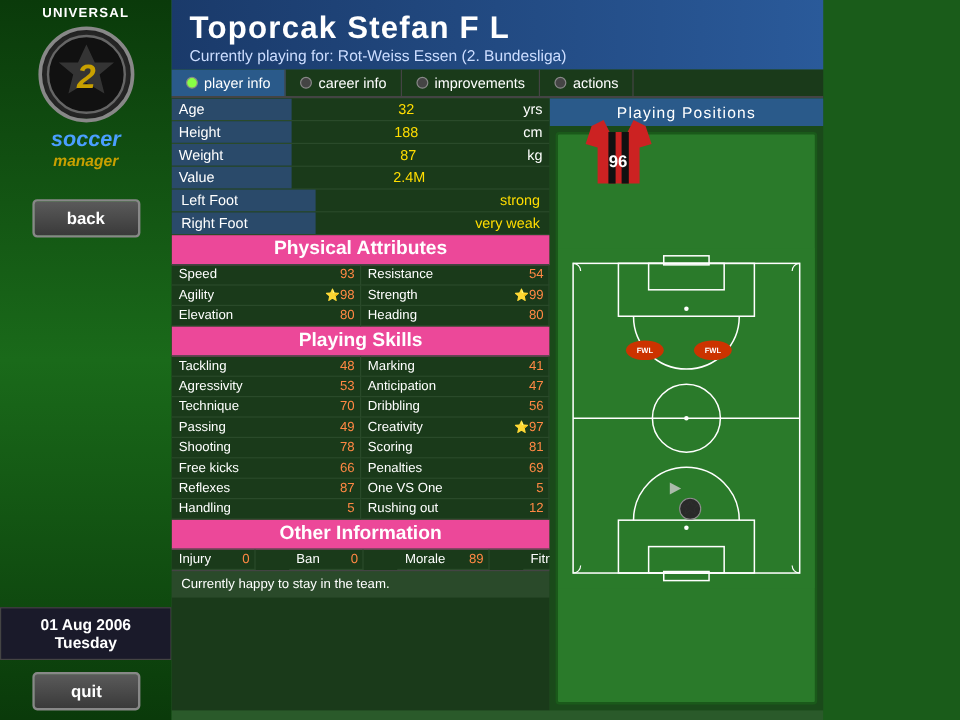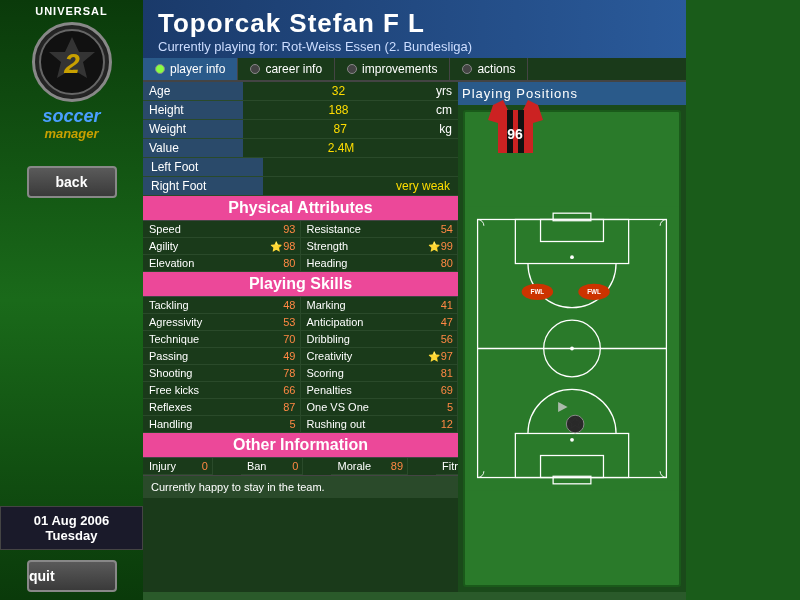--- a/index.html
+++ b/index.html
@@ -92,21 +92,21 @@
       bottom: 8px;
       left: 27px;
       width: 90px;
       padding: 6px 0;
       background: linear-gradient(to bottom, #5a5a5a, #3a3a3a);
       border: 2px solid #888;
       border-radius: 4px;
       color: white;
       font-size: 14px;
       font-weight: bold;
-      text-align: left;
+      text-align: center;
       cursor: pointer;
     }
 
     
     #main-content {
       position: absolute;
       left: 143px;
       top: 0;
       width: 543px;
       height: 600px;
@@ -283,20 +283,21 @@
     #positions-panel {
       flex: 1;
       background: #1a4a1a;
       display: flex;
       flex-direction: column;
     }
 
     #positions-header {
       background: #2a5a8a;
       color: white;
+      text-align: center;
       padding: 4px;
       font-size: 13px;
       letter-spacing: 1px;
     }
 
     #field-container {
       flex: 1;
       position: relative;
       background: #2a7a2a;
       margin: 5px;
@@ -403,20 +404,21 @@
         <span class="info-value">87</span>
         <span class="info-unit">kg</span>
       </div>
       <div class="info-row">
         <span class="info-label">Value</span>
         <span class="info-value" style="padding-right:25px;">2.4M</span>
       </div>
 
       <div class="foot-row">
         <span class="foot-label">Left Foot</span>
+        <span class="foot-value">strong</span>
       </div>
       <div class="foot-row">
         <span class="foot-label">Right Foot</span>
         <span class="foot-value">very weak</span>
       </div>
 
       <div class="section-header">Physical Attributes</div>
       <div class="stats-grid" id="physical-stats-grid">
           <div class="stat-row">
             <span class="stat-label">Speed</span>

